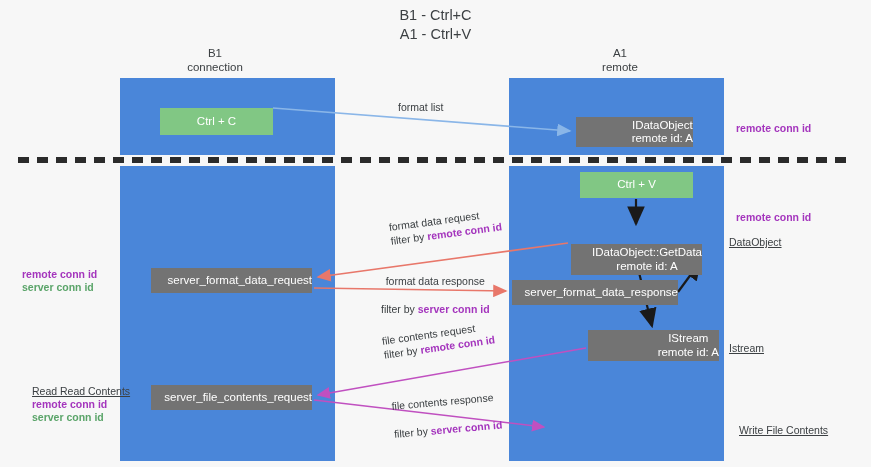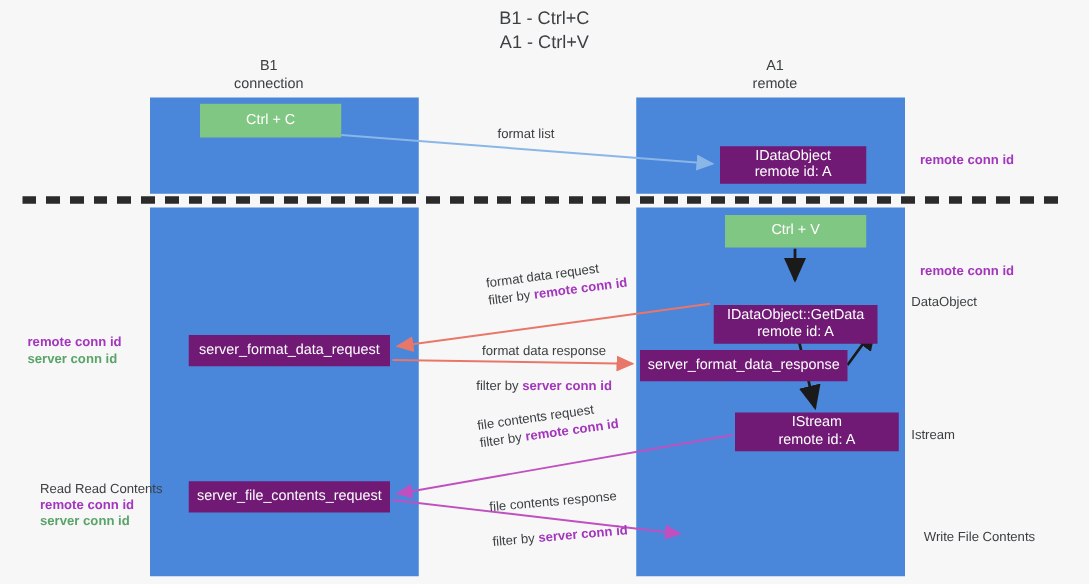--- a/index.html
+++ b/index.html
@@ -40,37 +40,37 @@
     background:repeating-linear-gradient(90deg,#2b2b2b 0 11px,transparent 11px 19px);
   }
 
   
   .node{
     position:absolute;box-sizing:border-box;
     display:flex;align-items:center;justify-content:center;
     text-align:center;color:#ffffff;font-size:11.5px;line-height:13.5px;
   }
   .node.green{background:#81c784;}
-  .node.orange{background:#701a75;}
+  .node.orange{background:#737373;justify-content:flex-end;}
 
-  #node-ctrlc{left:160px;top:83px;width:113px;height:27px;text-align:center;}
+  #node-ctrlc{left:160px;top:108px;width:113px;height:27px;text-align:center;}
   #node-ctrlv{left:580px;top:172px;width:113px;height:26px;}
   #node-idataobject{left:576px;top:117px;width:117px;height:30px;}
   #node-getdata{left:571px;top:228px;width:131px;height:31px;margin-top:16px;}
   #node-istream{left:588px;top:330px;width:131px;height:31px;}
   #node-sfdreq{left:151px;top:268px;width:161px;height:25px;}
   #node-sfdresp{left:512px;top:280px;width:166px;height:25px;}
   #node-sfcreq{left:151px;top:385px;width:161px;height:25px;}
   #node-sfcresp{left:549px;top:417px;width:161px;height:25px;}
 
   
   .ann{font-size:10.5px;line-height:13px;}
   .purple{color:#a435bd;font-weight:bold;}
   .green-t{color:#5aa469;font-weight:bold;}
-  .grey-t{color:#3c4043;}
+  .grey-t{color:#3c4043;text-decoration:underline;}
 
   #ann-remote-1{left:736px;top:122px;}
   #ann-remote-2{left:736px;top:211px;}
   #ann-dataobject{left:729px;top:236px;}
   #ann-istream{left:729px;top:342px;}
   #ann-write{left:739px;top:424px;}
 
   #ann-left-1{left:22px;top:268px;}
   #ann-left-2{left:32px;top:385px;}
 

